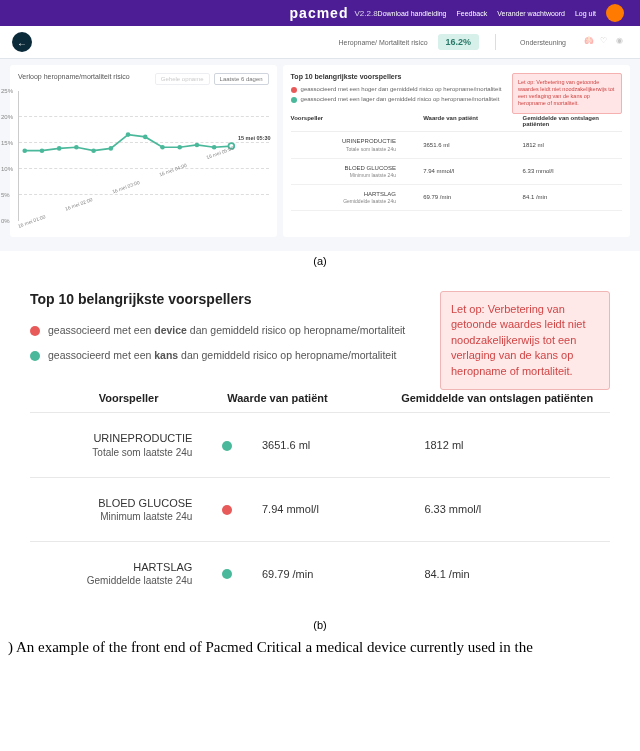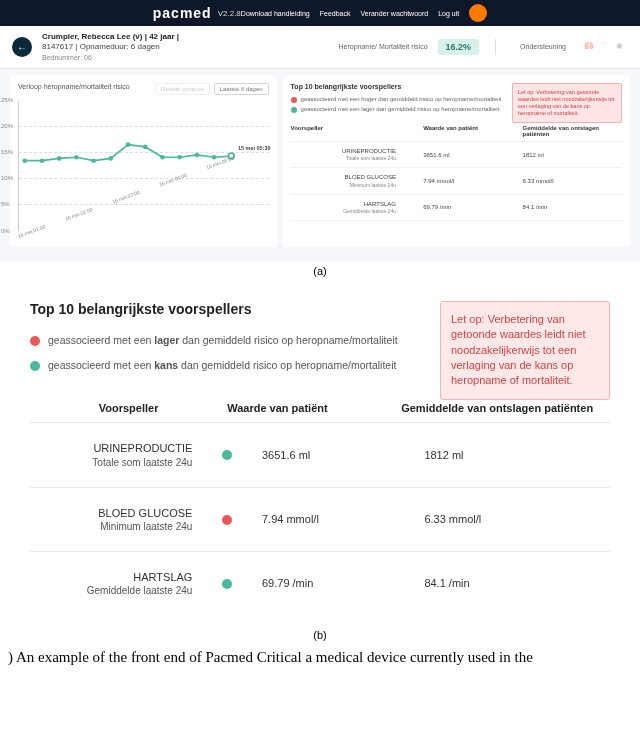--- a/index.html
+++ b/index.html
@@ -1,18 +1,18 @@
 <!DOCTYPE html>
 <html><head>
 <meta charset="utf-8">
 <style>
 *{margin:0;padding:0;box-sizing:border-box;font-family:Arial,sans-serif}
 body{background:#fff;width:640px}
 .panel-a{background:#f5f7fa;padding:0 0 8px 0}
-.header{background:#0f172a;color:#fff;display:flex;align-items:center;padding:4px 0;font-size:9px;justify-content:center}
+.header{background:#4c1d95;color:#fff;display:flex;align-items:center;padding:4px 16px;font-size:9px;justify-content:flex-end}
 .header-left{display:flex;align-items:center;gap:6px}
 .logo{font-size:14px;font-weight:bold;letter-spacing:1px}
 .version{font-size:8px;opacity:0.8}
 .header-right{display:flex;gap:10px;align-items:center;font-size:7px}
 .flower{width:18px;height:18px;background:#ff7a00;border-radius:50%;display:inline-block}
 .patient-bar{background:#fff;padding:6px 12px;display:flex;align-items:center;gap:10px;font-size:8px;color:#444;border-bottom:1px solid #e0e5eb}
 .back-btn{width:20px;height:20px;background:#0a2a3a;border-radius:50%;display:flex;align-items:center;justify-content:center;color:#fff;font-size:10px}
 .patient-info{flex:0 0 auto;line-height:1.3}
 .patient-name{font-weight:600;color:#222}
 .bed{font-size:7px;color:#888}
@@ -85,25 +85,20 @@
       <span>Download handleiding</span>
       <span>Feedback</span>
       <span>Verander wachtwoord</span>
       <span>Log uit</span>
       <span class="flower"></span>
     </div>
   </div>
 
   <div class="patient-bar">
     <div class="back-btn">←</div>
-    <div class="patient-info">
-      <div class="patient-name">Crumpler, Rebecca Lee (v) | 42 jaar |</div>
-      <div>8147617 | Opnameduur: 6 dagen</div>
-      <div class="bed">Bednummer: 06</div>
-    </div>
     <div style="flex:1"></div>
     <div class="risk-label">Heropname/ Mortaliteit risico</div>
     <div class="risk-badge">16.2%</div>
     <div style="width:1px;height:16px;background:#ddd;margin:0 6px"></div>
     <div class="support">Ondersteuning</div>
     <div class="organ-icons">
       <span class="organ active">🫁</span>
       <span class="organ">♡</span>
       <span class="organ">◉</span>
     </div>
@@ -205,21 +200,21 @@
         </div>
     </div>
   </div>
 </div>
 <div class="caption">(a)</div>
 
 <div class="panel-b">
   <div class="b-title">Top 10 belangrijkste voorspellers</div>
   <div class="b-legend">
       <span class="dot red"></span>
-      <div><span>geassocieerd met een </span><b>lager</b><span> dan gemiddeld risico op heropname/mortaliteit</span></div>
+      <div><span>geassocieerd met een </span><b>device</b><span> dan gemiddeld risico op heropname/mortaliteit</span></div>
     </div>
   <div class="b-legend">
       <span class="dot green"></span>
       <div><span>geassocieerd met een </span><b>kans</b><span> dan gemiddeld risico op heropname/mortaliteit</span></div>
     </div>
   <div class="b-warning">Let op: Verbetering van getoonde waardes leidt niet noodzakelijkerwijs tot een verlaging van de kans op heropname of mortaliteit.</div>
   <div class="b-headers">
     <div>Voorspeller</div>
     <div>Waarde van patiënt</div>
     <div>Gemiddelde van ontslagen patiënten</div>

